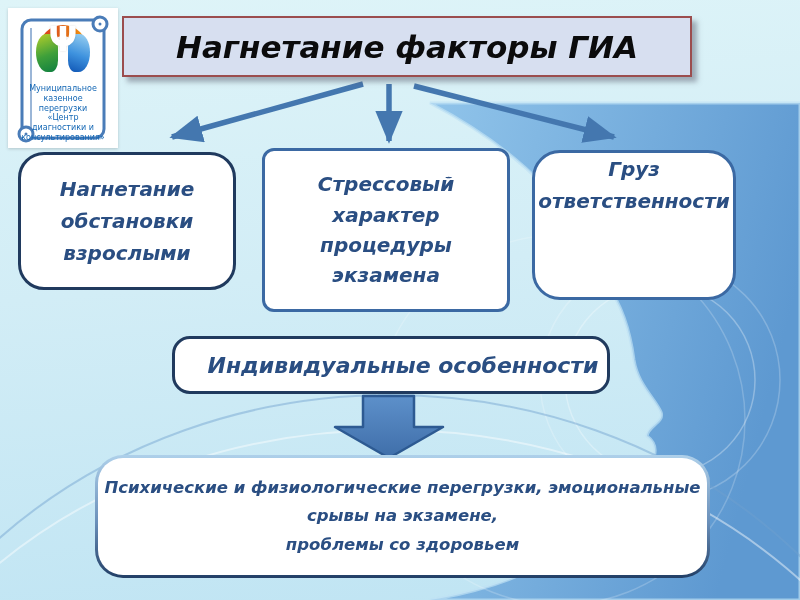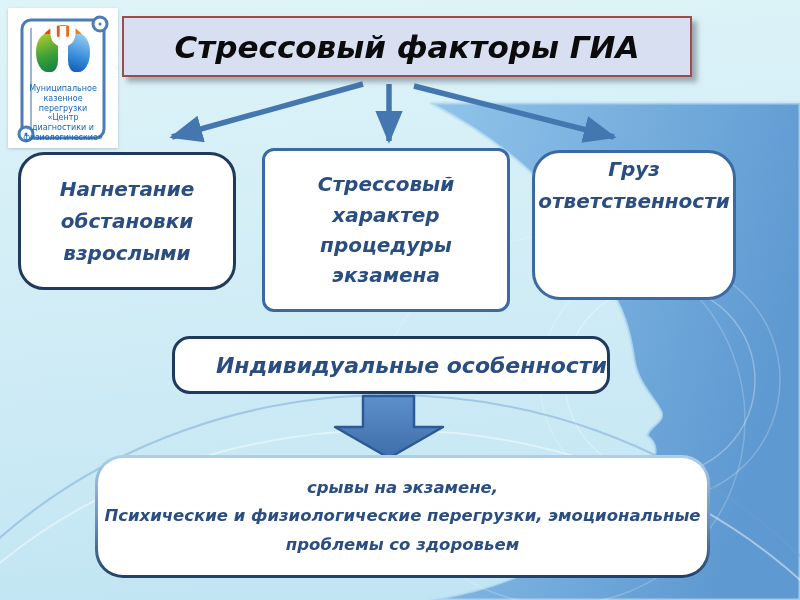--- a/index.html
+++ b/index.html
@@ -46,21 +46,21 @@
   .box span{display:block;}
   .box-adults{left:18px;top:152px;width:218px;height:138px;
     border:3px solid #203a5e;border-radius:26px;font-size:20px;line-height:1.6;}
   .box-procedure{left:262px;top:148px;width:248px;height:164px;
     border:3px solid #3b69a3;border-radius:12px;font-size:20px;line-height:1.52;}
   .box-responsibility{left:532px;top:150px;width:204px;height:150px;
     border:3px solid #3b69a3;border-radius:28px;font-size:20px;line-height:1.6;
     justify-content:flex-start;}
   .box-individual{left:172px;top:336px;width:438px;height:58px;
     border:3px solid #203a5e;border-radius:18px;font-size:22px;
-    align-items:flex-end;padding-left:24px;}
+    align-items:center;padding-left:24px;}
 
   
   .bottom-wrap{left:95px;top:455px;width:615px;height:123px;border-radius:28px;
     background:linear-gradient(180deg,#aed0ea 0%,#6a8fb9 55%,#223f66 100%);
     padding:3px;box-sizing:border-box;}
   .bottom-inner{width:100%;height:100%;background:#ffffff;border-radius:25px;
     display:flex;flex-direction:column;justify-content:center;text-align:center;
     font-style:italic;font-weight:bold;font-size:16.5px;line-height:1.72;color:#2a4e82;}
   .bottom-inner span{display:block;}
 </style>
@@ -124,25 +124,25 @@
       <div class="face face-left"></div>
       <div class="face face-right"></div>
       <div class="psi">Ψ</div>
     </div>
     <div class="abs logo-text">
       <span>Муниципальное</span>
       <span>казенное</span>
       <span>перегрузки</span>
       <span>«Центр</span>
       <span>диагностики и</span>
-      <span>физиологические»</span>
+      <span>консультирования»</span>
     </div>
   </div>
 
-  <div class="abs title">Стрессовый факторы ГИА</div>
+  <div class="abs title">Нагнетание факторы ГИА</div>
 
   <div class="box box-adults">
     <span>Нагнетание</span>
     <span>обстановки</span>
     <span>взрослыми</span>
   </div>
 
   <div class="box box-procedure">
     <span>Стрессовый</span>
     <span>характер</span>
@@ -154,19 +154,19 @@
     <span>Груз</span>
     <span>ответственности</span>
   </div>
 
   <div class="box box-individual">
     <span>Индивидуальные особенности</span>
   </div>
 
   <div class="abs bottom-wrap">
     <div class="bottom-inner">
+      <span>Психические и физиологические перегрузки,  эмоциональные</span>
       <span>срывы на экзамене,</span>
-      <span>Психические и физиологические перегрузки,  эмоциональные</span>
       <span>проблемы со  здоровьем</span>
     </div>
   </div>
 
 </div>
 
 </body></html>

